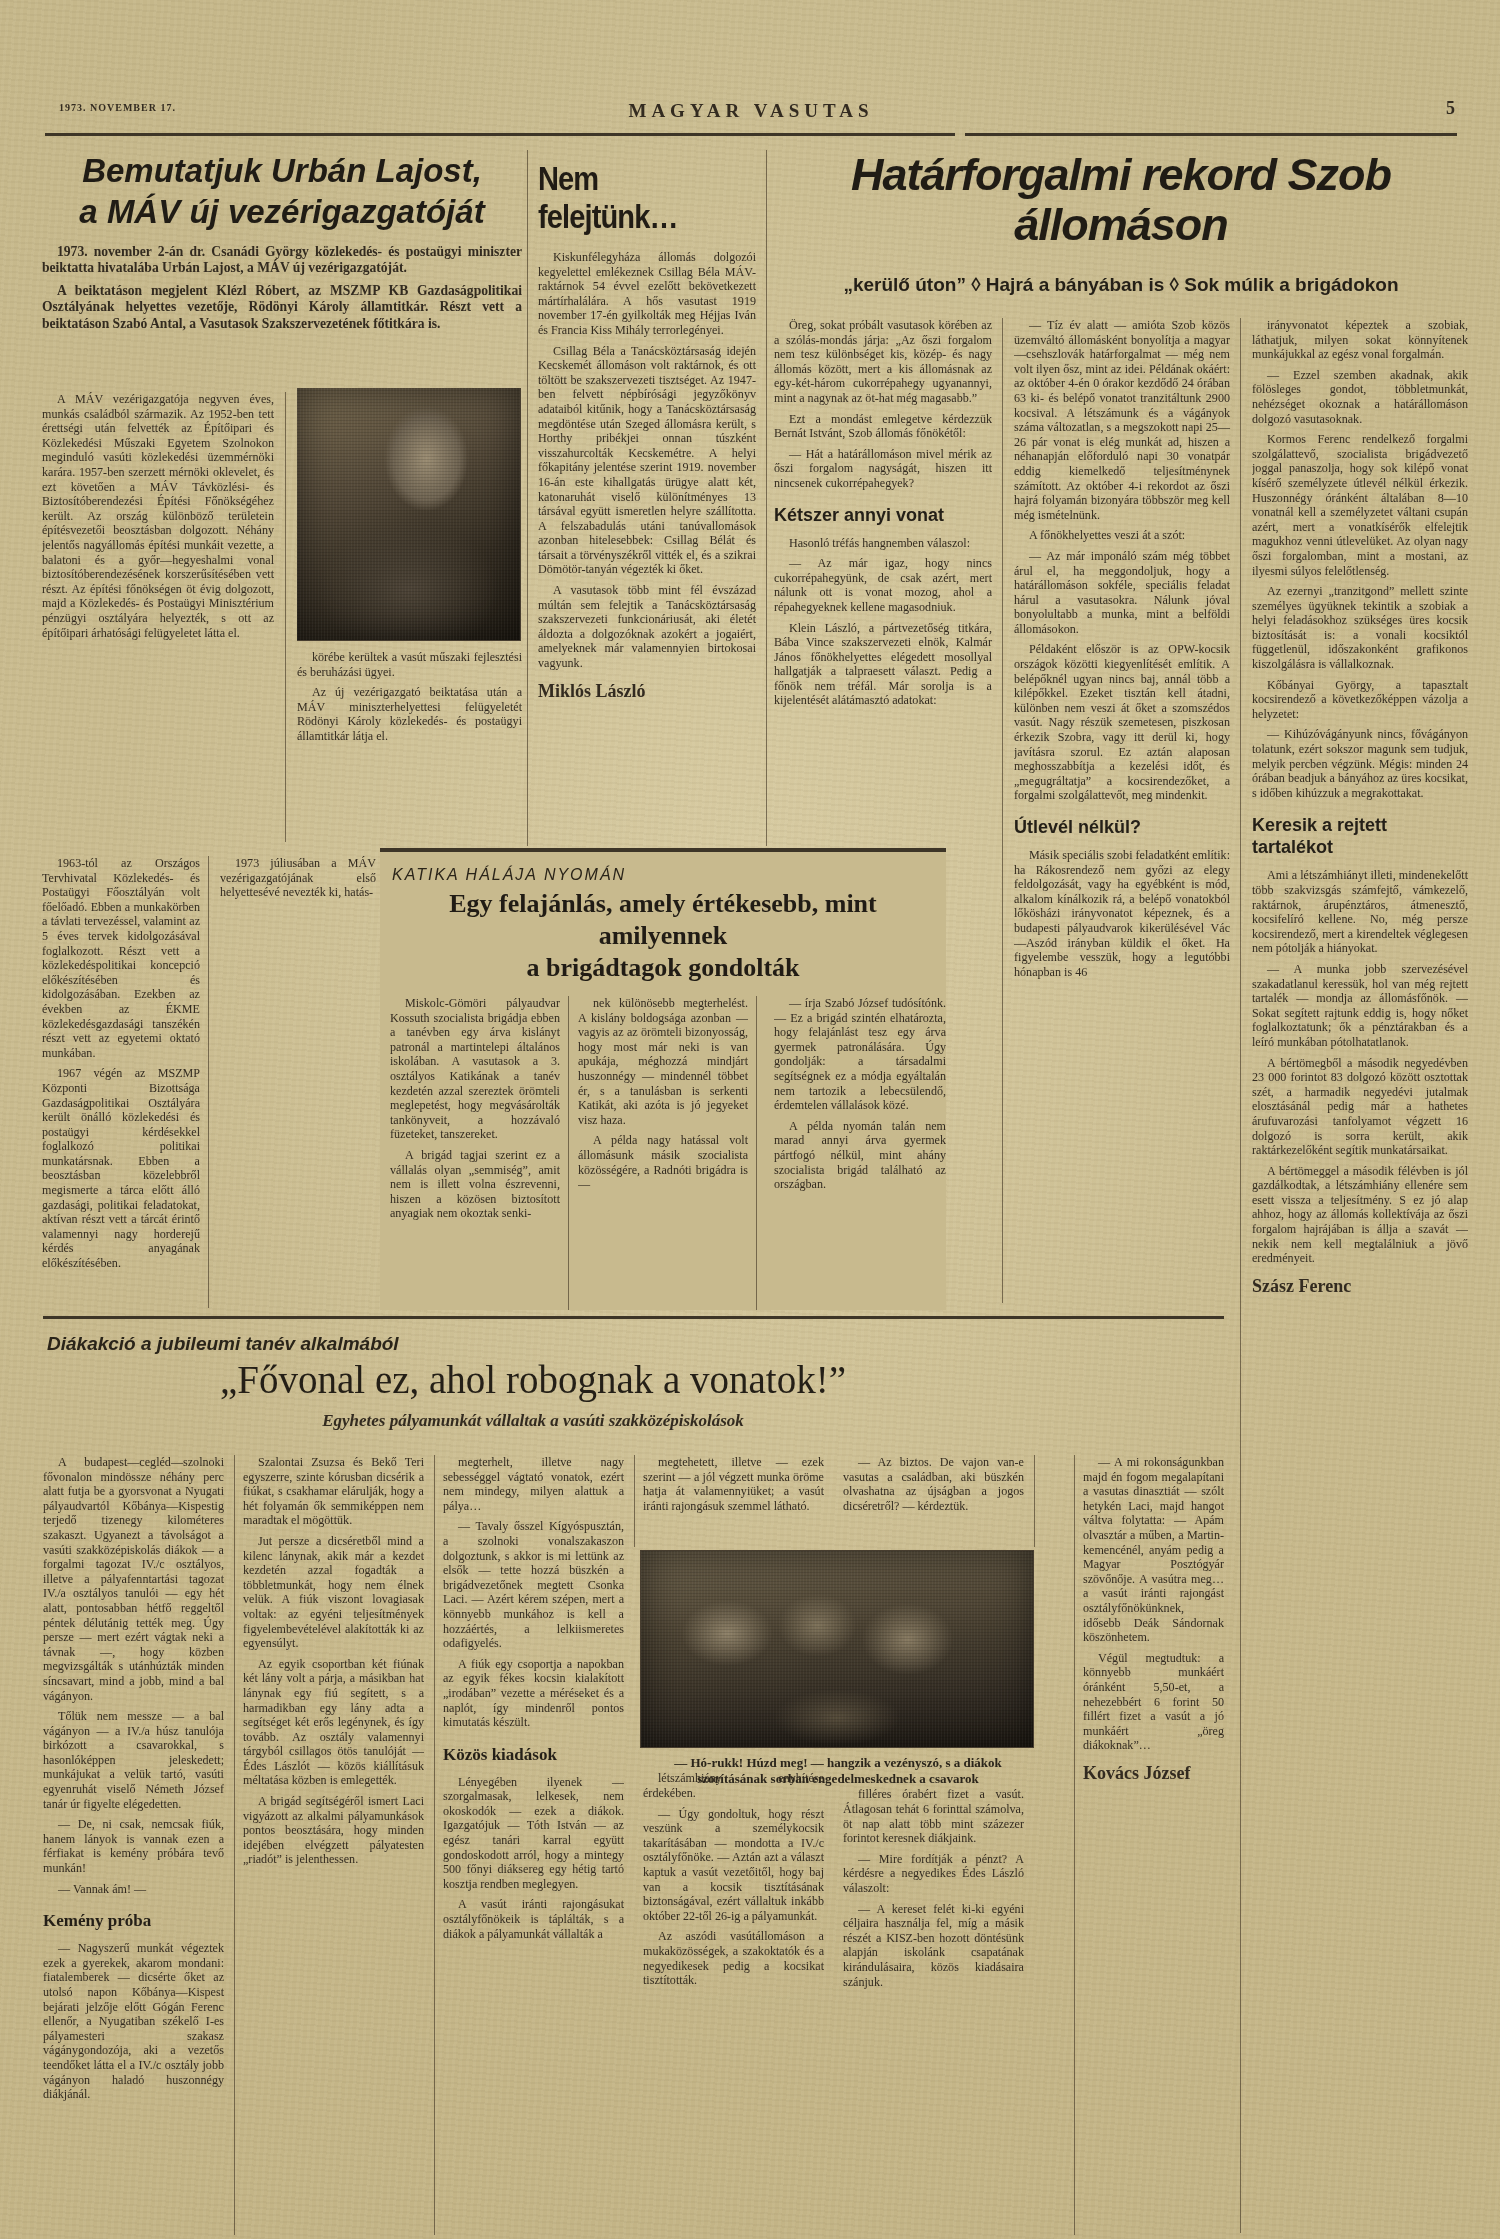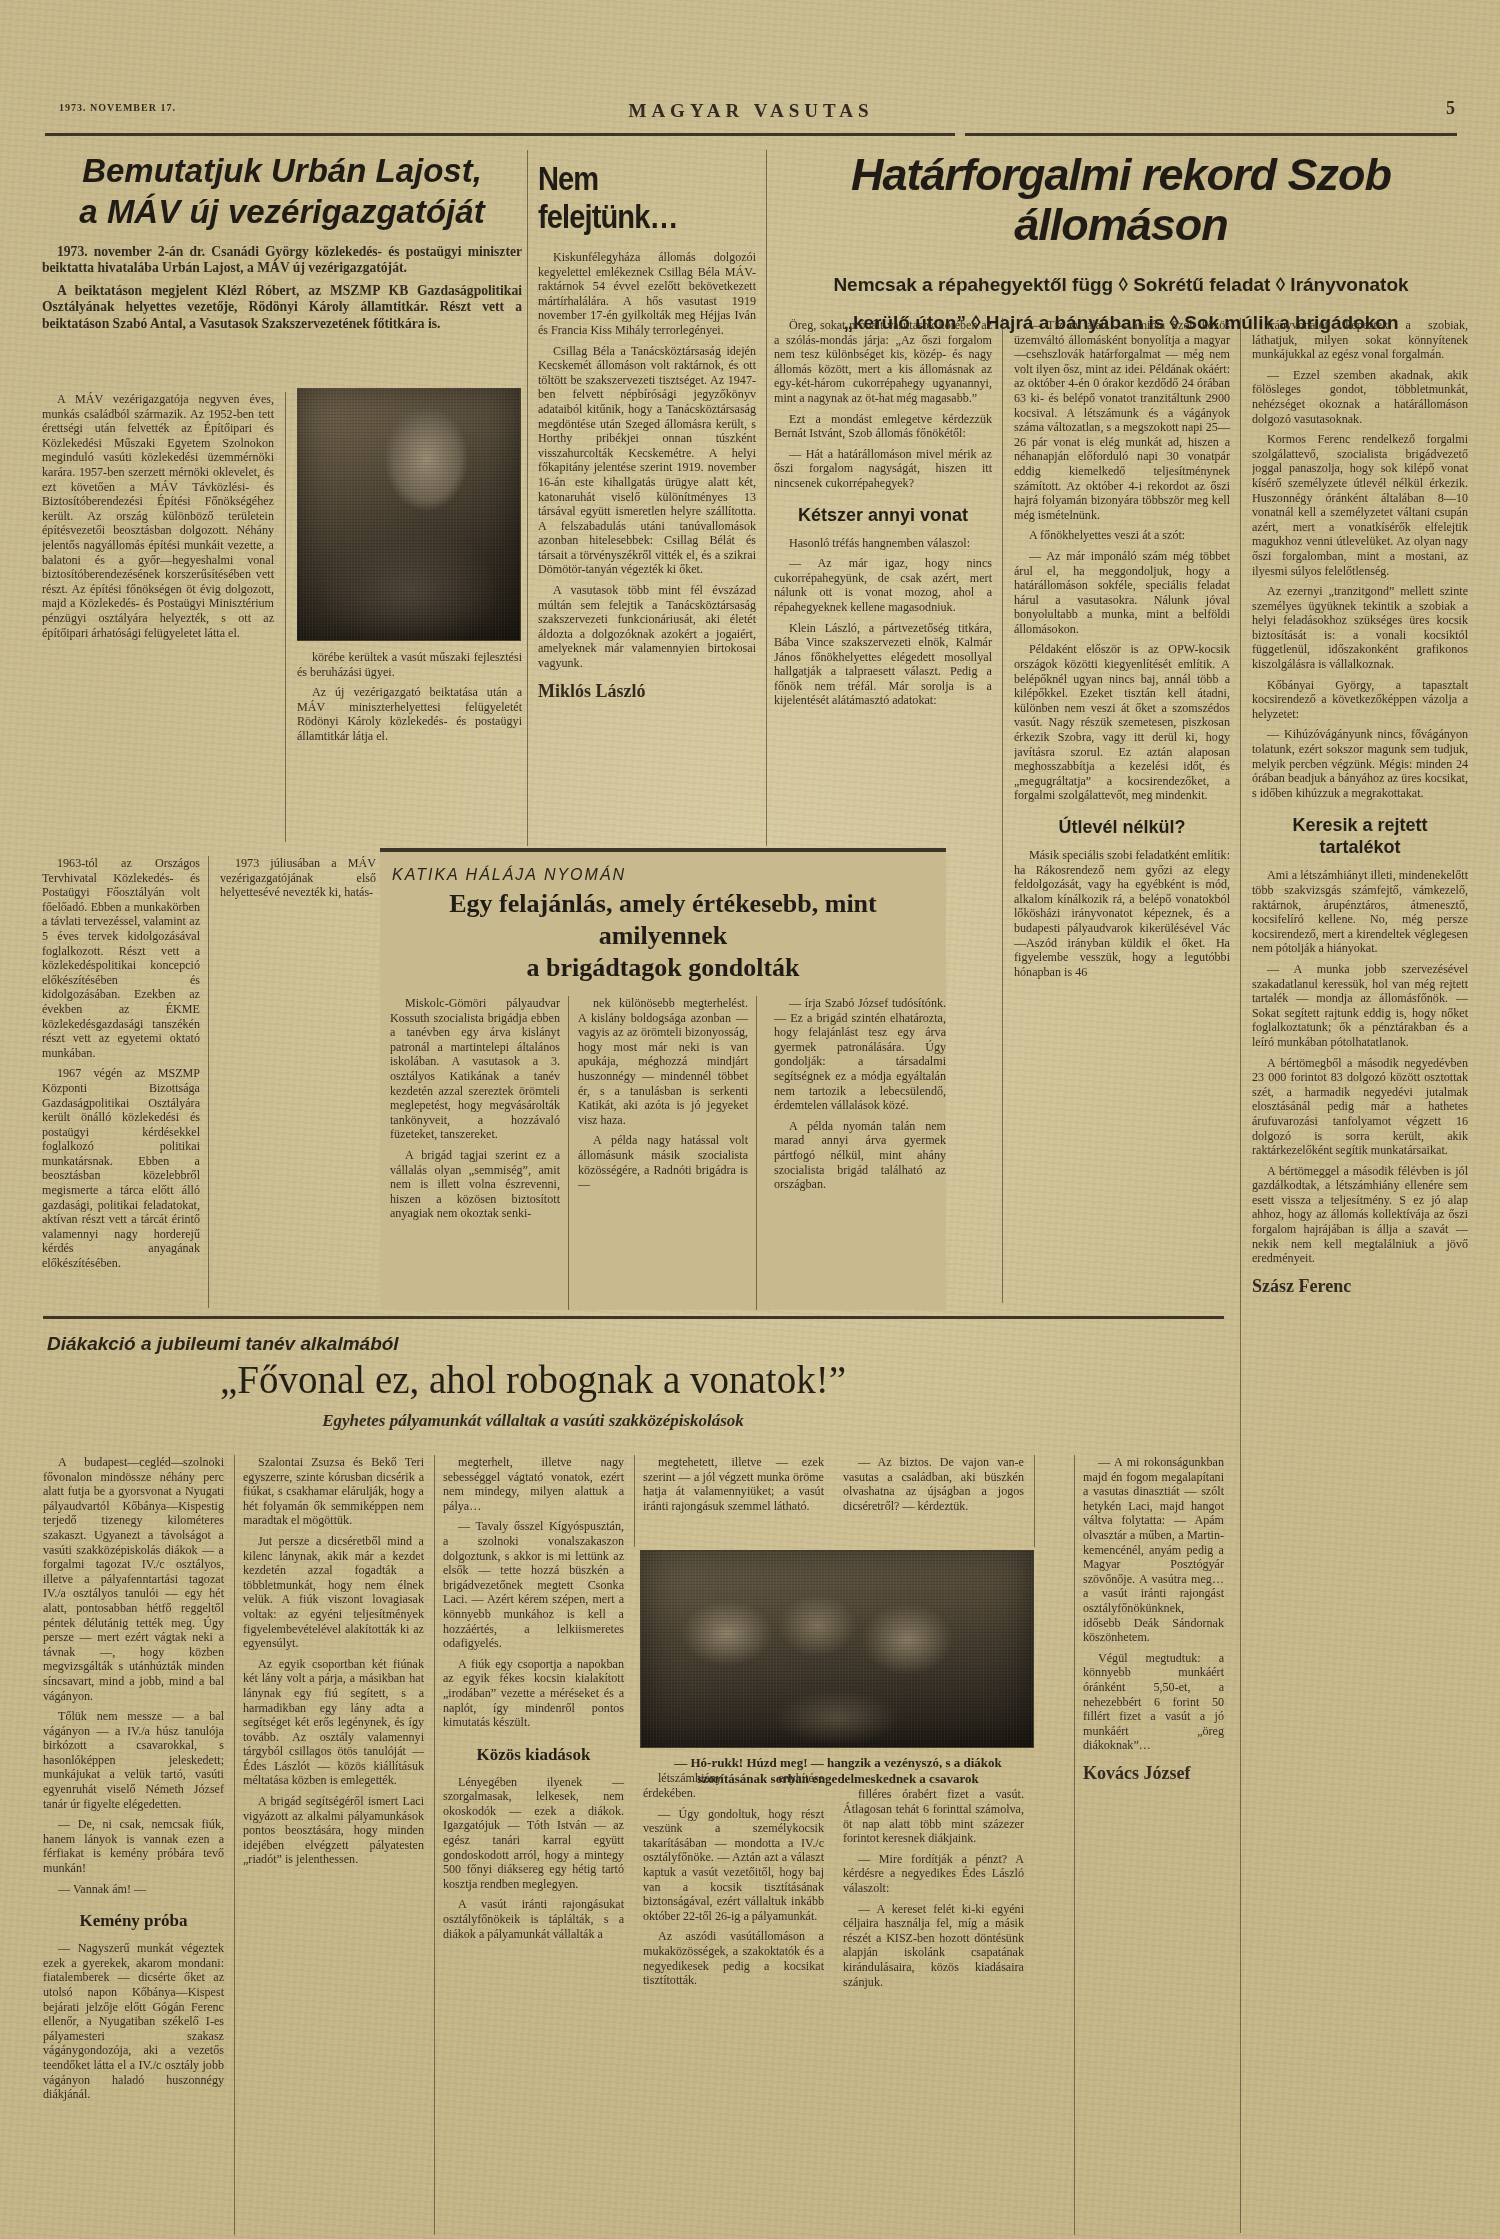--- a/index.html
+++ b/index.html
@@ -11,21 +11,21 @@
           radial-gradient(ellipse at 50% 40%, rgba(255,246,214,.25) 0%, rgba(0,0,0,0) 60%),
           linear-gradient(180deg,#c5b78a 0%,#cabc90 40%,#c3b486 100%);
         font-family:"Liberation Serif", serif; color:#332b20;}
   .abs{position:absolute;}
   .col{position:absolute;overflow:hidden;}
   .para{margin:0 0 6px 0;text-indent:15px;text-align:justify;font-size:12.1px;line-height:14.6px;}
   .lead .para{font-weight:bold;font-size:13.6px;line-height:16.4px;}
   .rule{position:absolute;background:#3d3527;}
   .vrule{position:absolute;width:1px;background:rgba(70,58,40,.65);}
   .colsub{font-family:"Liberation Sans",sans-serif;font-weight:bold;font-size:18px;line-height:21px;
-          text-align:center;margin:14px 0 10px;color:#241f17;}
+          text-align:left;margin:14px 0 10px;color:#241f17;}
   .sig{text-align:left;font-weight:bold;font-size:18px;padding:4px 8px 0 0;}
   .kicker-italic{font-family:"Liberation Sans",sans-serif;font-style:italic;font-weight:bold;color:#2a2419;}
   .photo{box-shadow:0 0 0 1px #473d2f, inset 0 0 40px rgba(0,0,0,.55);}
   .photo::after{content:"";position:absolute;inset:0;
        background:repeating-linear-gradient(0deg, rgba(0,0,0,.12) 0 1px, rgba(0,0,0,0) 1px 3px),
                   repeating-linear-gradient(90deg, rgba(255,255,255,.04) 0 1px, rgba(0,0,0,0) 1px 3px);}
   .headline-sans-italic{font-family:"Liberation Sans",sans-serif;font-style:italic;font-weight:bold;color:#201c15;}
   .caption{font-weight:bold;font-size:13px;line-height:16px;text-align:center;color:#2b251b;}
 </style>
 </head>
@@ -84,21 +84,20 @@
         <p class="para">Kiskunfélegyháza állomás dolgozói kegyelettel emlékeznek Csillag Béla MÁV-raktárnok 54 évvel ezelőtt bekövetkezett mártírhalálára. A hős vasutast 1919 november 17-én gyilkolták meg Héjjas Iván és Francia Kiss Mihály terrorlegényei.</p>
         <p class="para">Csillag Béla a Tanácsköztársaság idején Kecskemét állomáson volt raktárnok, és ott töltött be szakszervezeti tisztséget. Az 1947-ben felvett népbírósági jegyzőkönyv adataiból kitűnik, hogy a Tanácsköztársaság megdöntése után Szeged állomásra került, s Horthy pribékjei onnan túszként visszahurcolták Kecskemétre. A helyi főkapitány jelentése szerint 1919. november 16-án este kihallgatás ürügye alatt két, katonaruhát viselő különítményes 13 társával együtt ismeretlen helyre szállította. A felszabadulás utáni tanúvallomások azonban hitelesebbek: Csillag Bélát és társait a törvényszékről vitték el, és a szikrai Dömötör-tanyán végezték ki őket.</p>
         <p class="para">A vasutasok több mint fél évszázad múltán sem felejtik a Tanácsköztársaság szakszervezeti funkcionáriusát, aki életét áldozta a dolgozóknak azokért a jogaiért, amelyeknek már valamennyien birtokosai vagyunk.</p>
       </div>
     <div class="sig">Miklós László</div>
   </div>
 
   <div class="abs" style="left:772px;top:150px;width:698px;height:2085px;">
     <div class="headline-sans-italic" style="font-size:45px;line-height:50px;text-align:center;letter-spacing:-1px;">Határforgalmi rekord Szob állomáson</div>
     <div style="font-family:'Liberation Sans',sans-serif;font-weight:bold;font-size:19px;line-height:38px;text-align:center;margin-top:16px;color:#241f17;">
-      <div>Nemcsak a répahegyektől függ ◊ Sokrétű feladat ◊ Irányvonatok</div>
       <div>„kerülő úton” ◊ Hajrá a bányában is ◊ Sok múlik a brigádokon</div>
     </div>
 
     <div class="col" style="left:2px;top:168px;width:218px;height:528px;">
       <div>
           <p class="para">Öreg, sokat próbált vasutasok körében az a szólás-mondás járja: „Az őszi forgalom nem tesz különbséget kis, közép- és nagy állomás között, mert a kis állomásnak az egy-két-három cukorrépahegy ugyanannyi, mint a nagynak az öt-hat még magasabb.”</p>
           <p class="para">Ezt a mondást emlegetve kérdezzük Bernát Istvánt, Szob állomás főnökétől:</p>
           <p class="para">— Hát a határállomáson mivel mérik az őszi forgalom nagyságát, hiszen itt nincsenek cukorrépahegyek?</p>
         </div>
       <div class="colsub">Kétszer annyi vonat</div>

